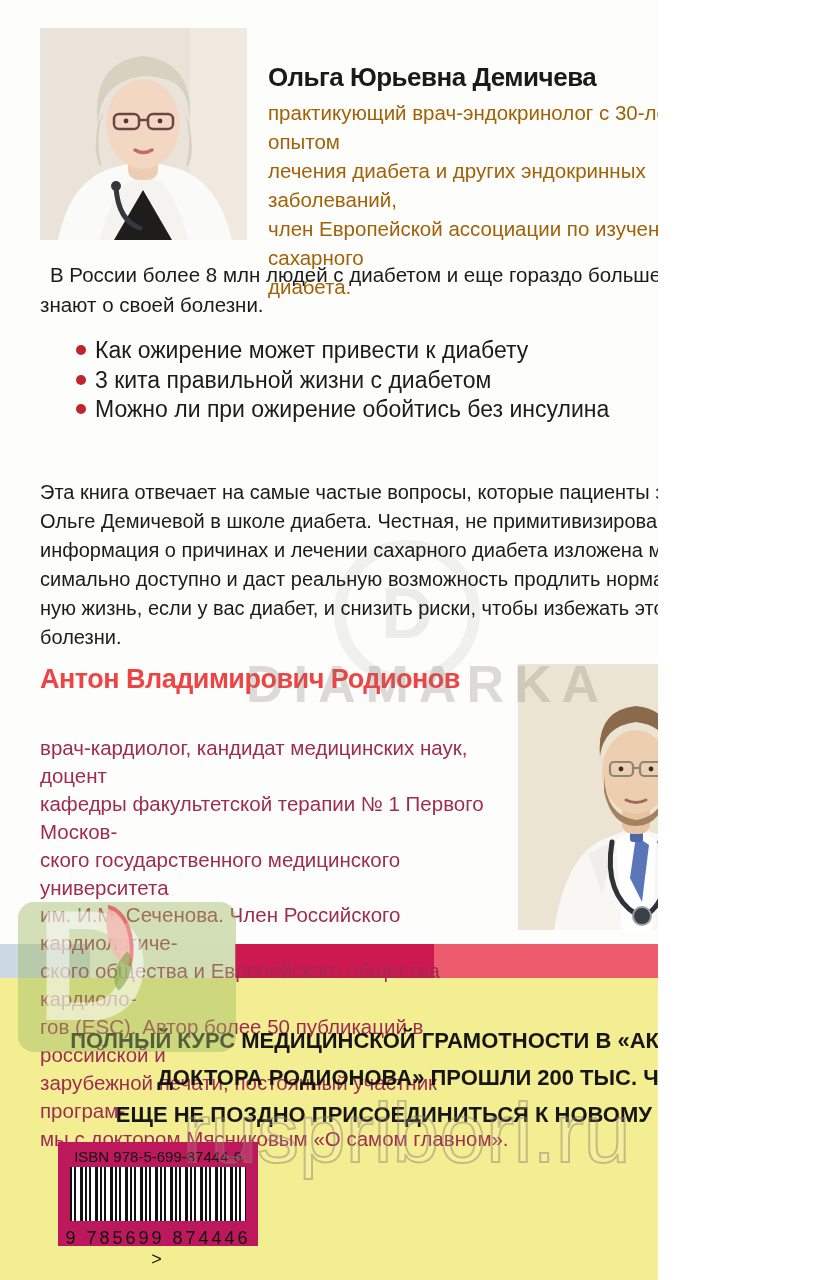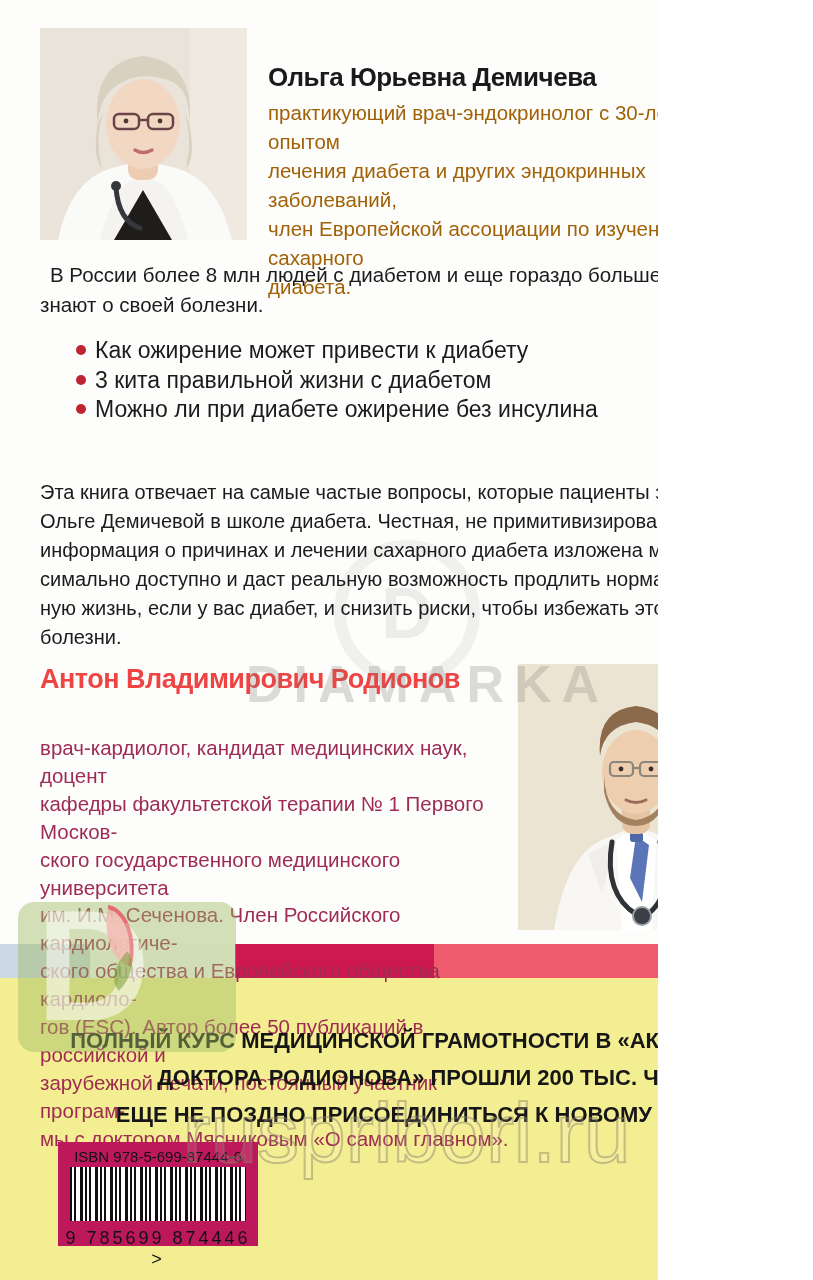--- a/index.html
+++ b/index.html
@@ -115,21 +115,21 @@
     <li>
       <span class="dot"></span>
       <span>Как ожирение может привести к диабету</span>
     </li>
     <li>
       <span class="dot"></span>
       <span>3 кита правильной жизни с диабетом</span>
     </li>
     <li>
       <span class="dot"></span>
-      <span>Можно ли при диабете ожирение без инсулина</span>
+      <span>Можно ли при ожирение обойтись без инсулина</span>
     </li>
   </ul>
 
   <div class="abs desc pre">Эта книга отвечает на самые частые вопросы, которые пациенты задают
 Ольге Демичевой в школе диабета. Честная, не примитивизированная
 информация о причинах и лечении сахарного диабета изложена мак-
 симально доступно и даст реальную возможность продлить нормаль-
 ную жизнь, если у вас диабет, и снизить риски, чтобы избежать этой
 болезни.</div>
 

